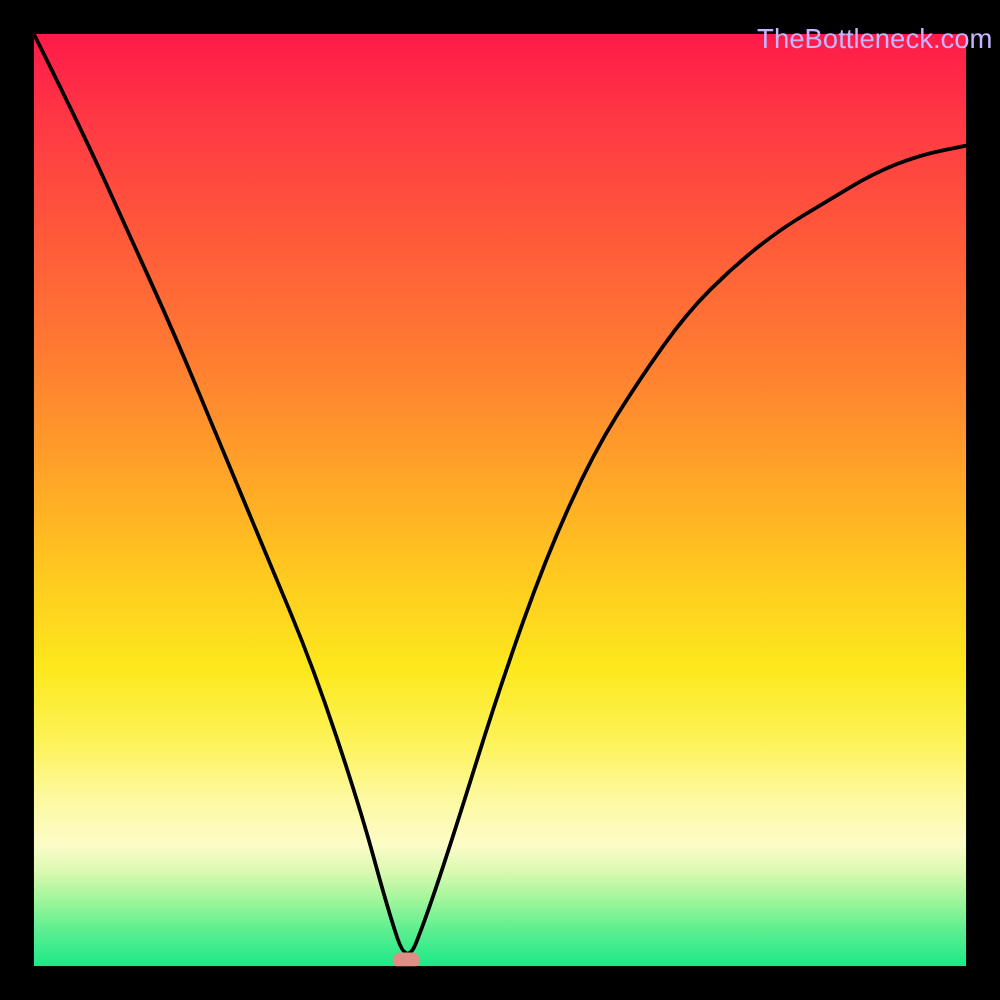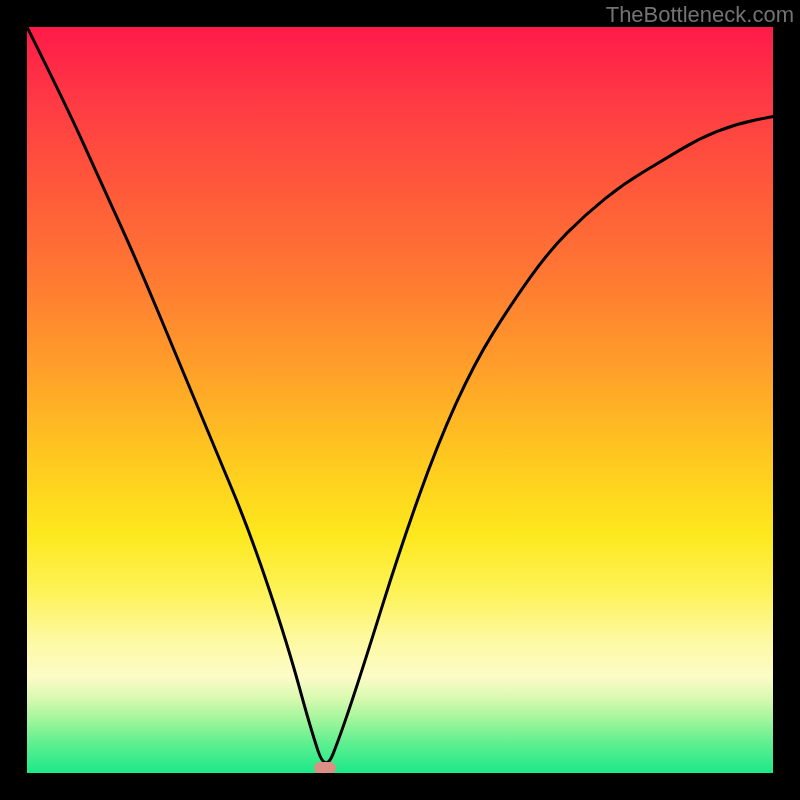--- a/index.html
+++ b/index.html
@@ -44,23 +44,23 @@
       #fdf9a0 82%,
       #fcfcc8 87%,
       #d8f9b0 90%,
       #9ef59a 93%,
       #5fef90 96%,
       #1be988 100%
     );
   }
   .watermark {
     position: absolute;
-    top: 2px;
+    top: 18px;
     right: 6px;
-    color: #737373;
+    color: #c4b5fd;
     font-size: 22px;
     font-weight: 500;
     letter-spacing: 0px;
     user-select: none;
   }
   svg.curve {
     position: absolute;
     inset: 0;
   }
   .marker {

